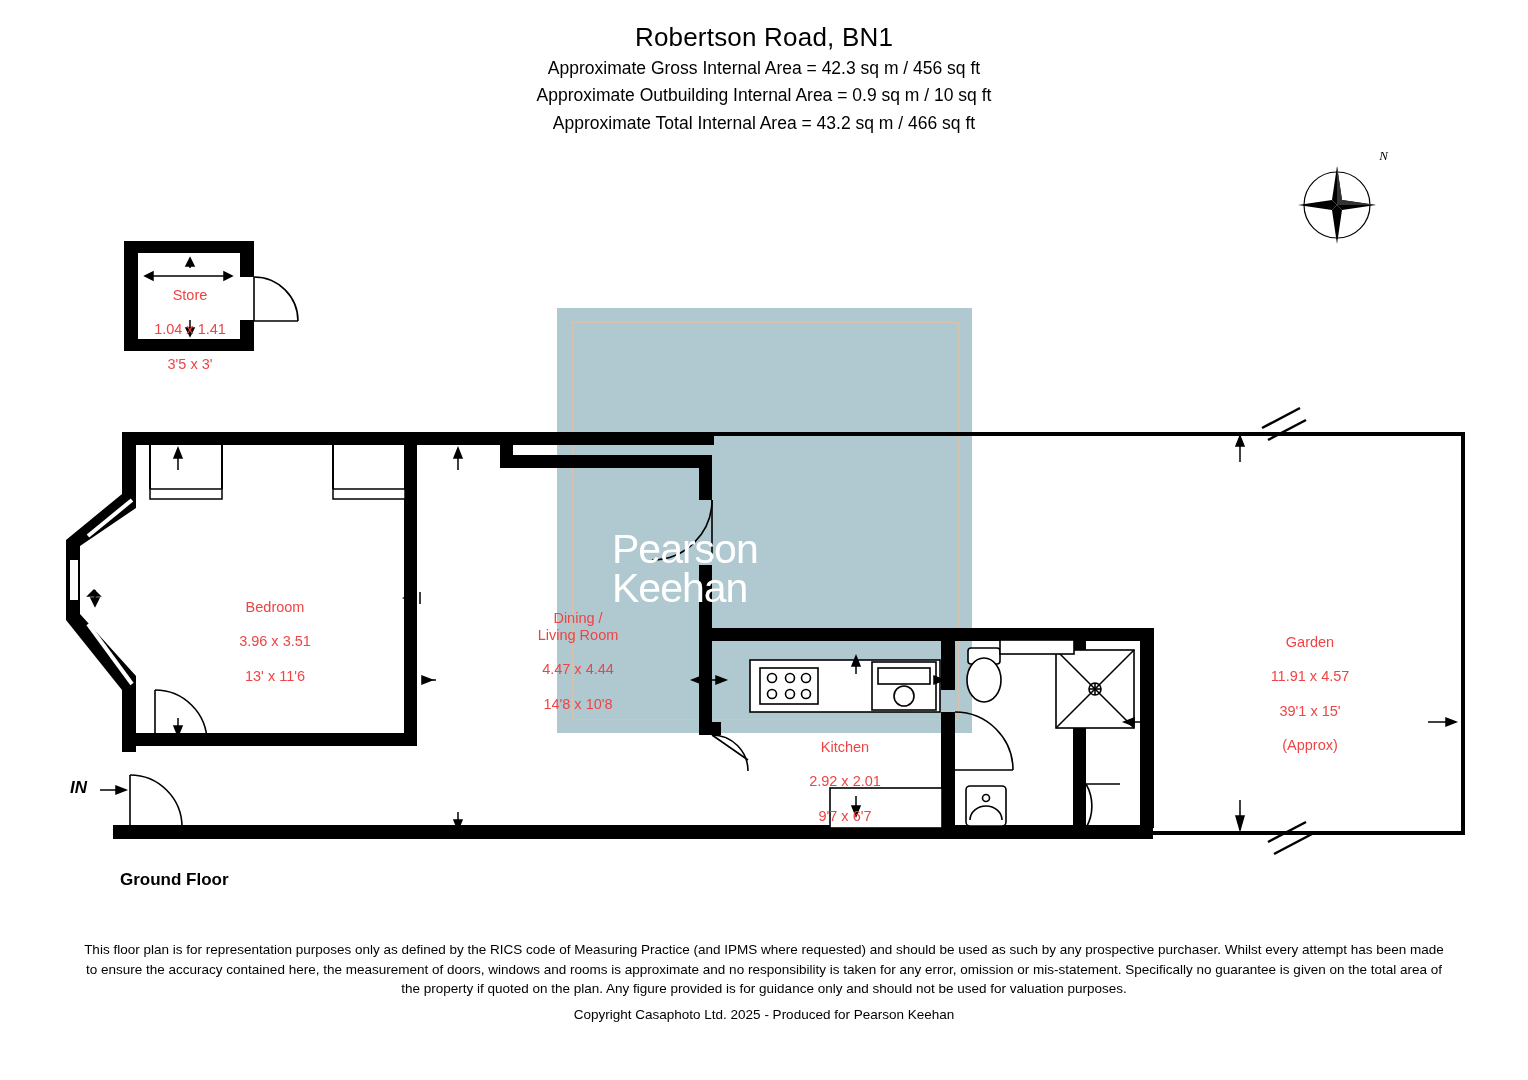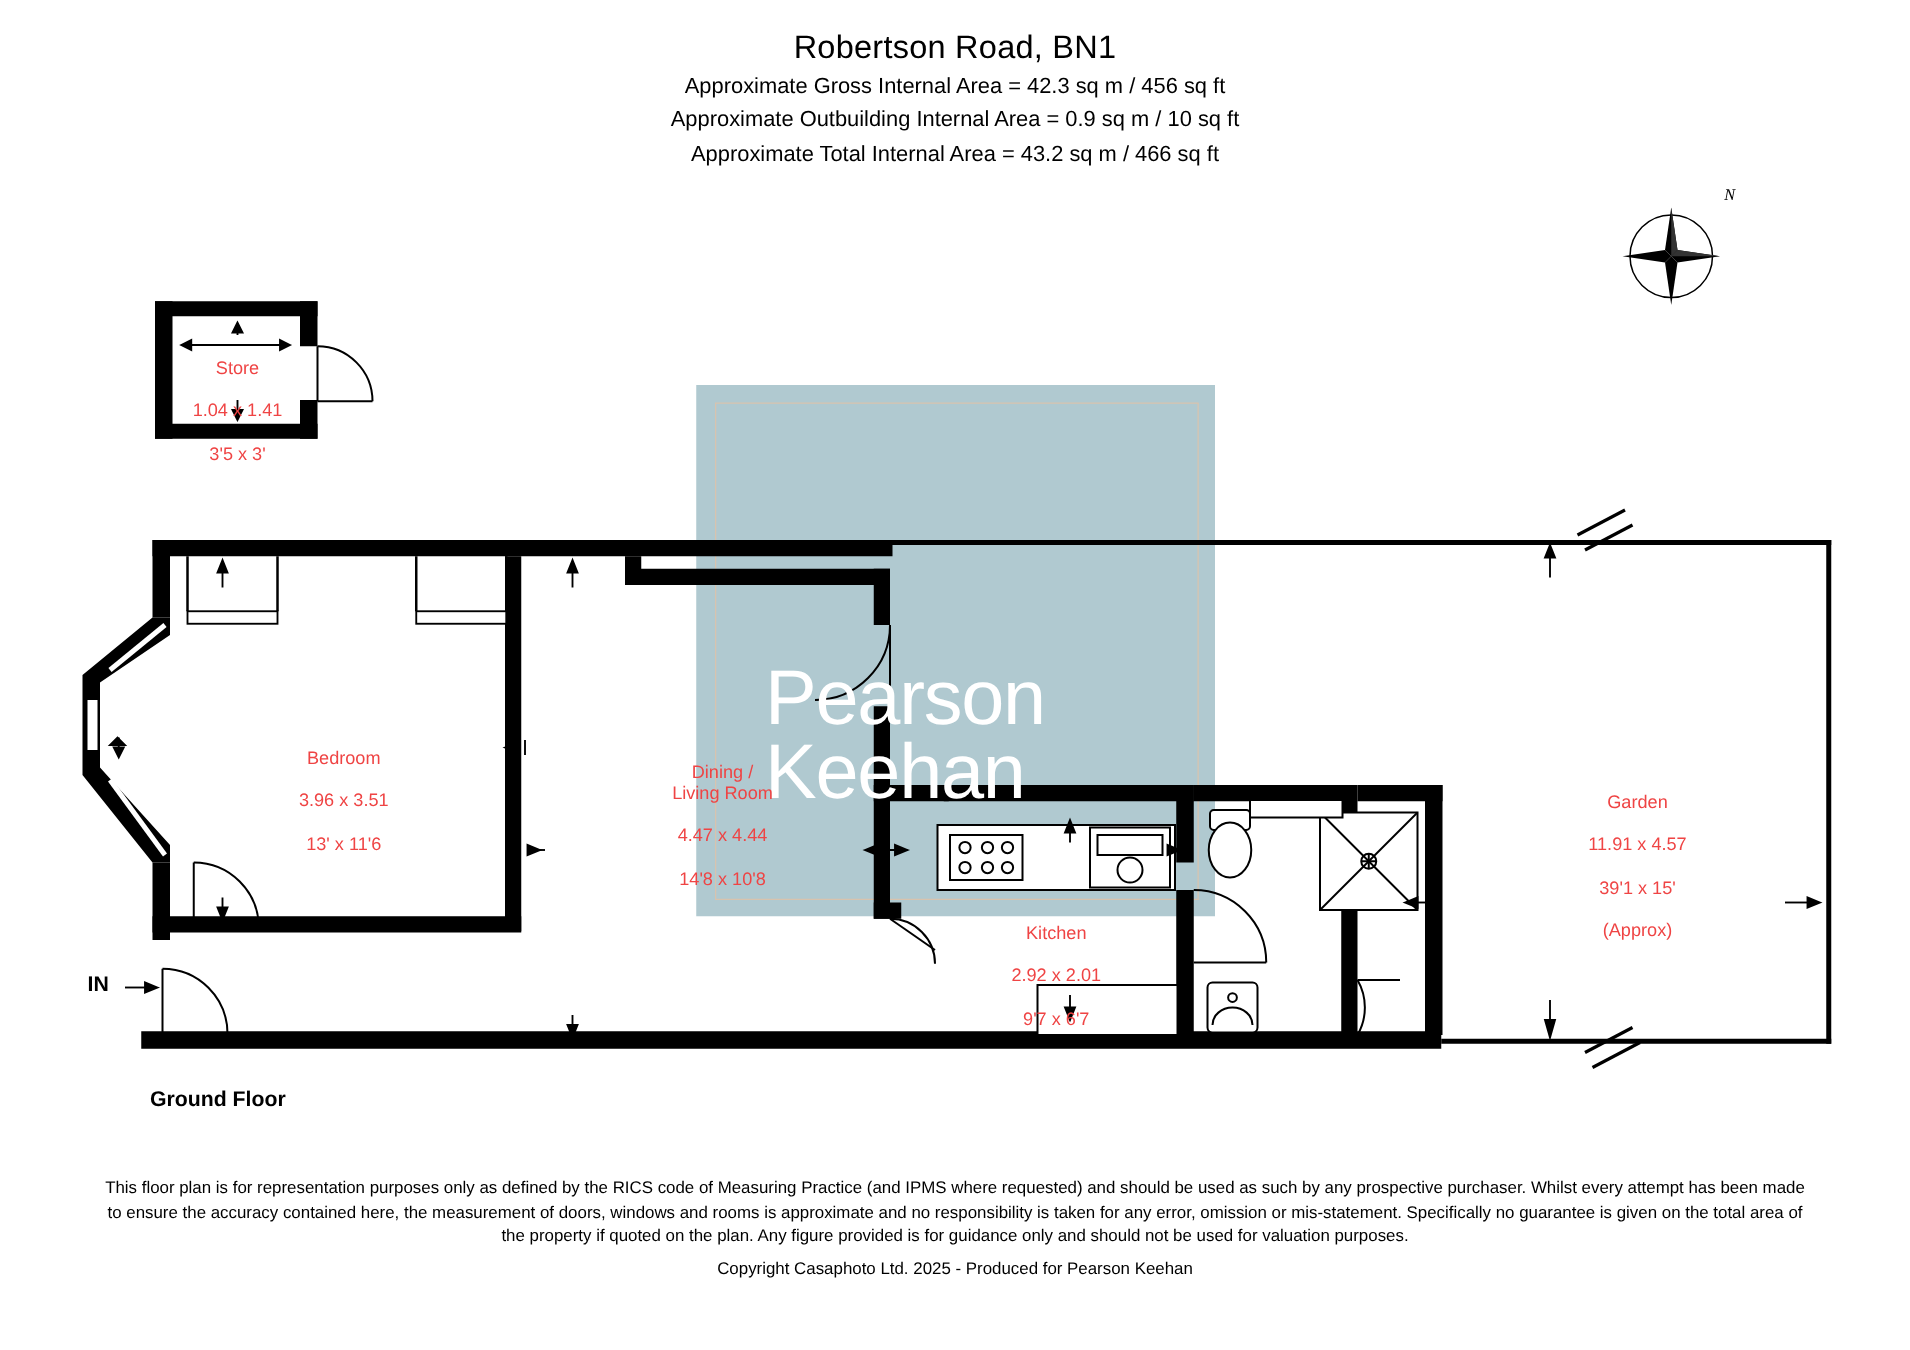--- a/index.html
+++ b/index.html
@@ -85,21 +85,21 @@
     position: absolute;
     font-size: 17px;
     font-weight: bold;
   }
   
   .watermark {
     position: absolute;
     left: 612px;
     top: 530px;
     width: 360px;
-    font-size: 62px;
+    font-size: 41px;
     line-height: 0.95;
     color: #ffffff;
     font-family: "Liberation Sans", sans-serif;
     letter-spacing: -1px;
     pointer-events: none;
   }
   
   .footer {
     position: absolute;
     left: 0;
@@ -362,21 +362,21 @@
     <span class="nm">9'7 x 6'7</span>
   </div>
 
   <div class="label" style="left:1230px; top:617px; width:160px;">
     <span class="nm">Garden</span>
     <span class="nm">11.91 x 4.57</span>
     <span class="nm">39'1 x 15'</span>
     <span class="nm">(Approx)</span>
   </div>
 
-  <div class="in-label" style="left:70px; top:778px;">IN</div>
+  <div class="in-label" style="left:70px; top:778px;font-style:italic;">IN</div>
   <div class="floor-label" style="left:120px; top:870px;">Ground Floor</div>
 
   <div class="footer">
     <div style="margin:0 80px;">This floor plan is for representation purposes only as defined by the RICS code of Measuring Practice (and IPMS where requested) and should be used as such by any prospective purchaser. Whilst every attempt has been made to ensure the accuracy contained here, the measurement of doors, windows and rooms is approximate and no responsibility is taken for any error, omission or mis-statement. Specifically no guarantee is given on the total area of the property if quoted on the plan. Any figure provided is for guidance only and should not be used for valuation purposes.</div>
     <div class="copy">Copyright Casaphoto Ltd. 2025 - Produced for Pearson Keehan</div>
   </div>
 
 </div>
 
 </body></html>

